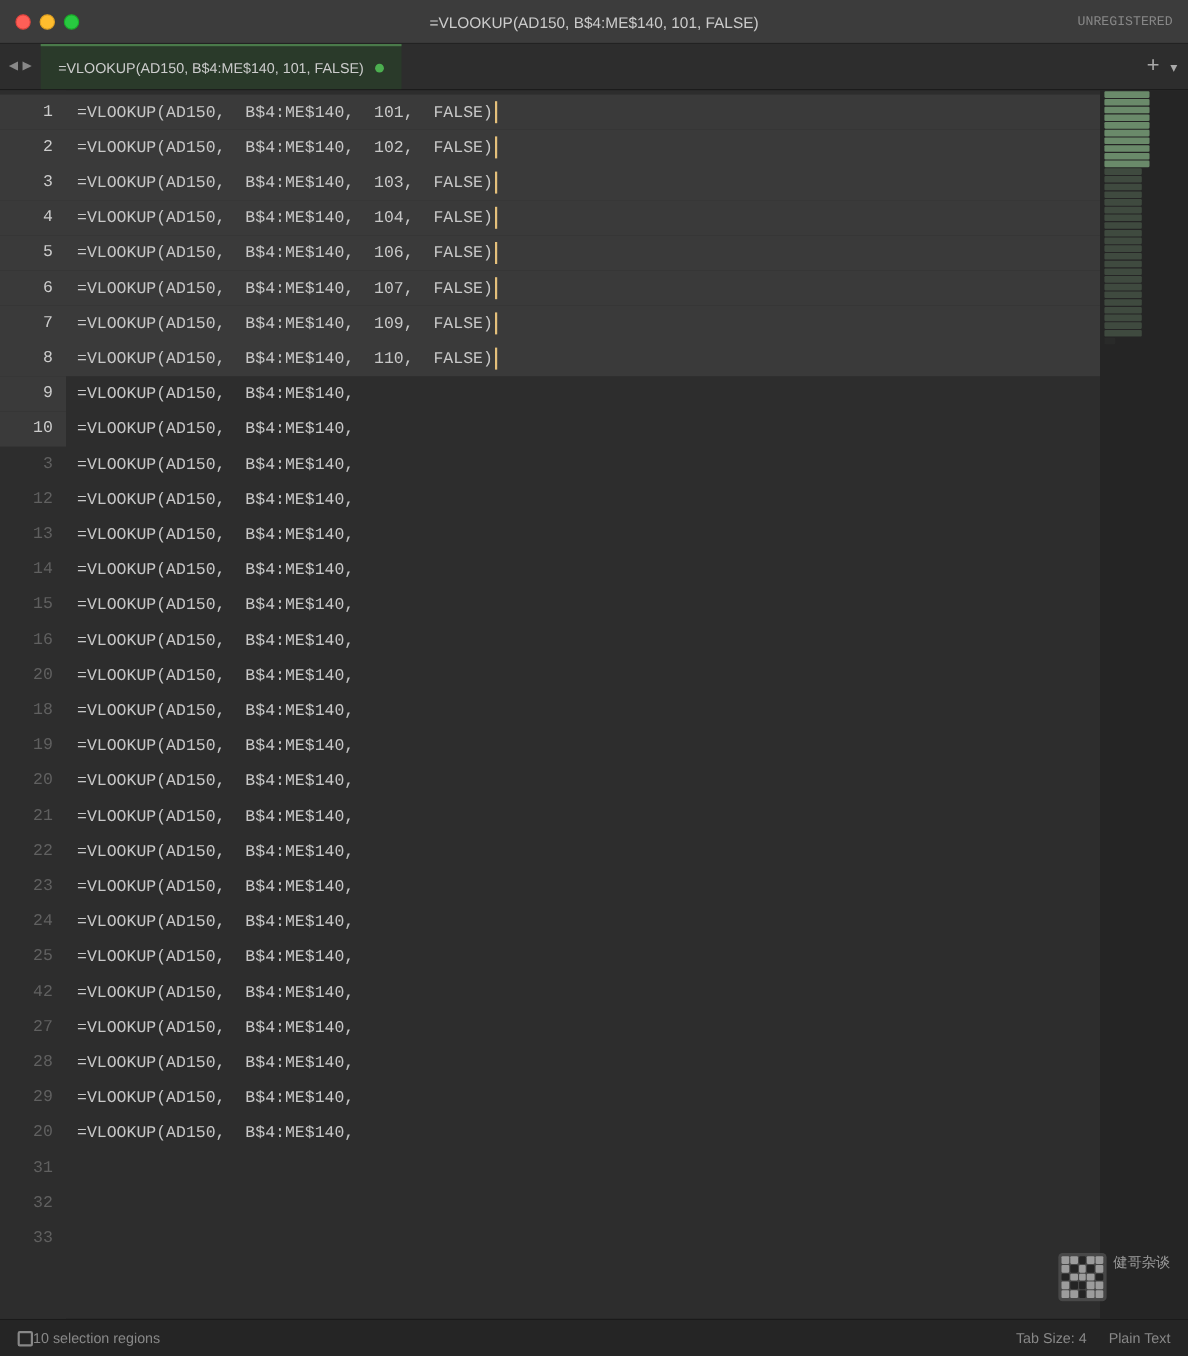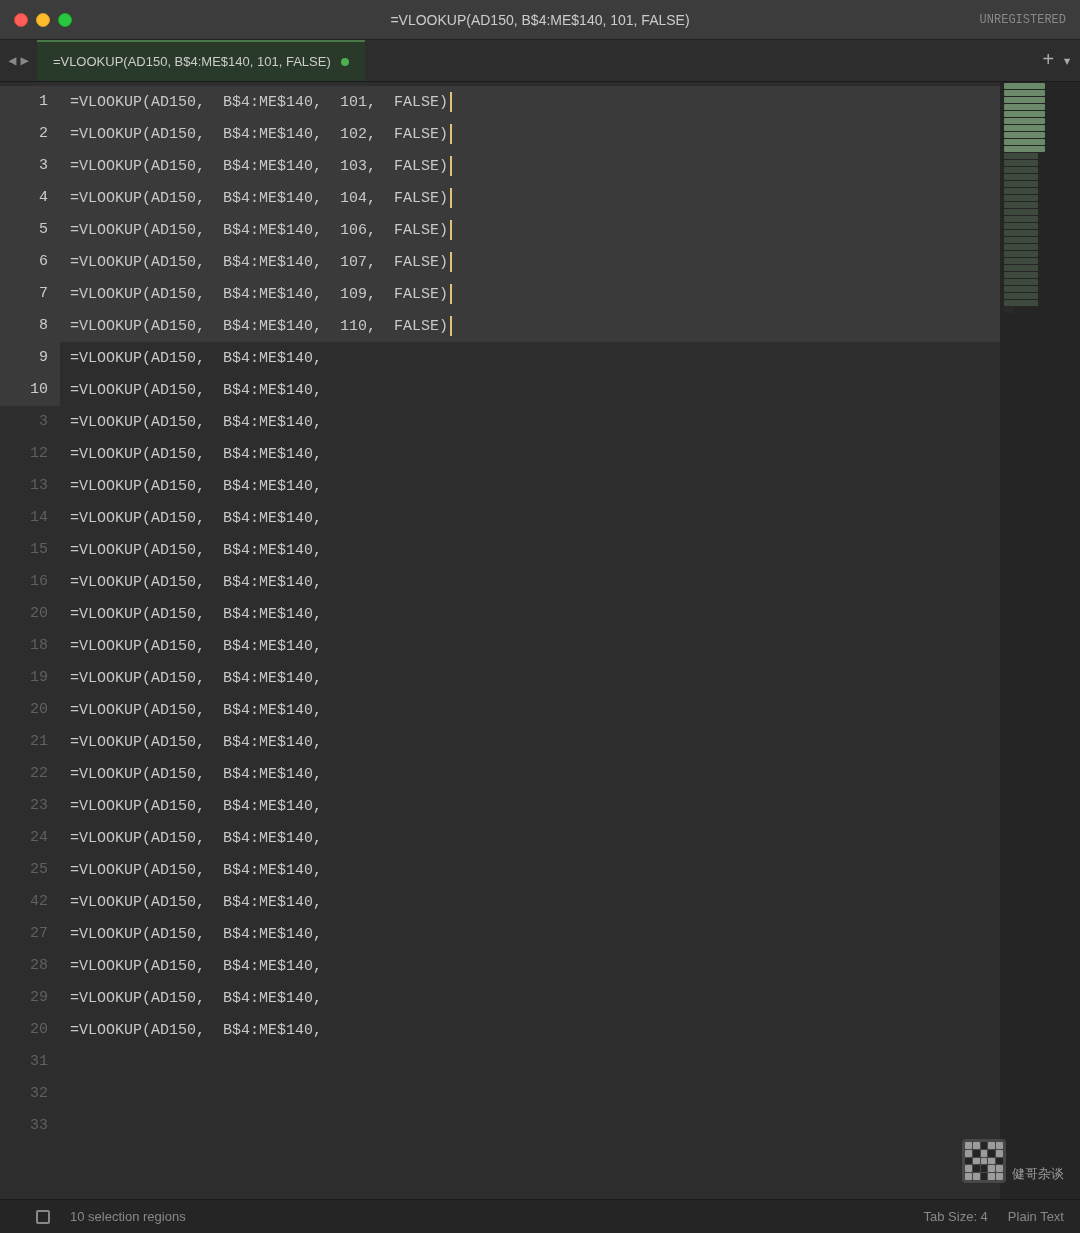--- a/index.html
+++ b/index.html
@@ -200,22 +200,21 @@
       padding: 0 16px;
       gap: 20px;
       color: #888;
       font-family: -apple-system, BlinkMacSystemFont, sans-serif;
       font-size: 13px;
     }
 
     #status-left {
       display: flex;
       align-items: center;
-      gap: 20px;
-      margin-left: 20px;
+      gap: 0;
     }
 
     #status-right {
       margin-left: auto;
       display: flex;
       align-items: center;
       gap: 20px;
     }
 
     .status-icon-square {
@@ -224,21 +223,21 @@
       border: 2px solid #888;
       border-radius: 2px;
     }
 
     
     #watermark {
       position: absolute;
       bottom: 60px;
       right: 16px;
       display: flex;
-      align-items: flex-end;
+      align-items: flex-start;
       gap: 6px;
       opacity: 0.7;
     }
 
     .wm-qr {
       width: 44px;
       height: 44px;
       background: #555;
       border-radius: 4px;
       display: grid;

